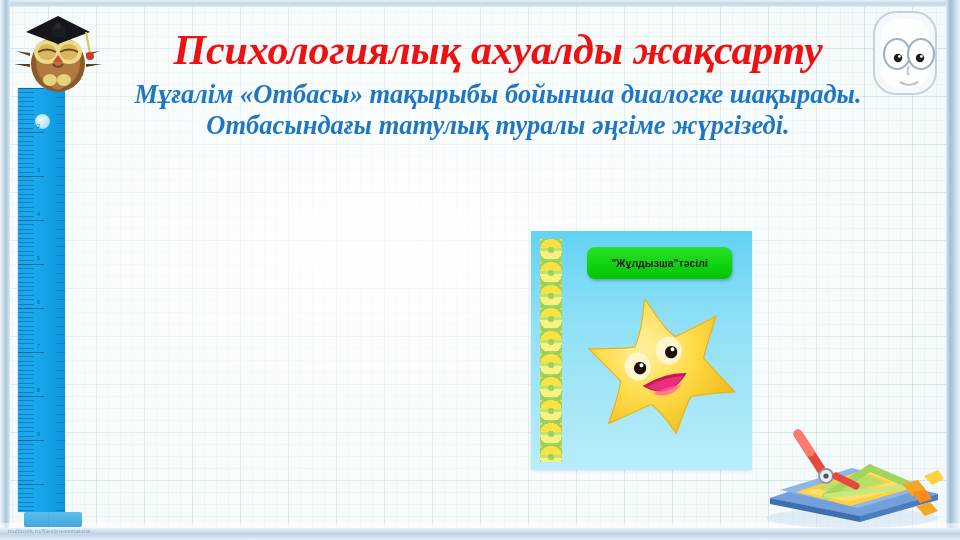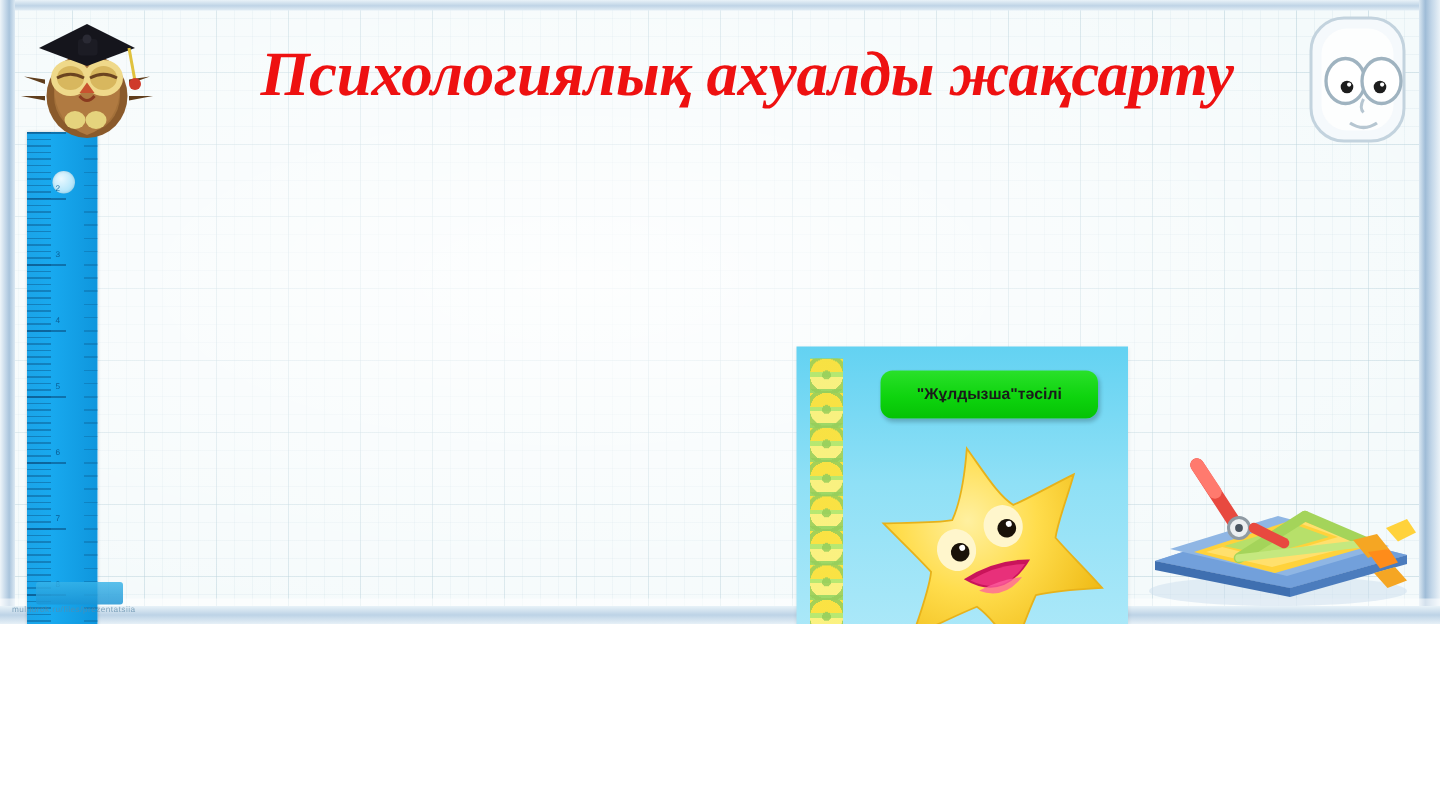--- a/index.html
+++ b/index.html
@@ -8,21 +8,21 @@
     background: #ffffff;
   }
   body {
     font-family: "Liberation Serif", serif;
   }
 
   
   #slide {
     position: relative;
     width: 960px;
-    height: 416px;
+    height: 540px;
     overflow: hidden;
     background: #f2f8fa;
   }
 
   
   .grid-bg {
     position: absolute;
     inset: 0;
     background-color: #f4fafb;
     background-image:
@@ -346,20 +346,21 @@
     <circle cx="34" cy="54" r="4.2" fill="#1d1d1d"></circle>
     <circle cx="56" cy="54" r="4.2" fill="#1d1d1d"></circle>
     <circle cx="35.4" cy="52.4" r="1.4" fill="#ffffff"></circle>
     <circle cx="57.4" cy="52.4" r="1.4" fill="#ffffff"></circle>
     <path d="M45 62 q-3 6 0 9" stroke="#b6c6d1" stroke-width="2" fill="none"></path>
     <path d="M36 78 q9 6 18 0" stroke="#b6c6d1" stroke-width="2.2" fill="none"></path>
   </svg>
 
   <div class="text-col">
     <h1 class="slide-title">Психологиялық ахуалды жақсарту</h1>
+    <p class="slide-body">Мұғалім «Отбасы» тақырыбы бойынша диалогке шақырады. Отбасындағы татулық туралы әңгіме жүргізеді.</p>
   </div>
 
   <div class="pic">
     <div class="pic-strip"></div>
     <div class="pic-strip-dots"></div>
 
     <div class="pic-label">
       <span class="pic-label-text">"Жұлдызша"тәсілі</span>
     </div>
 

